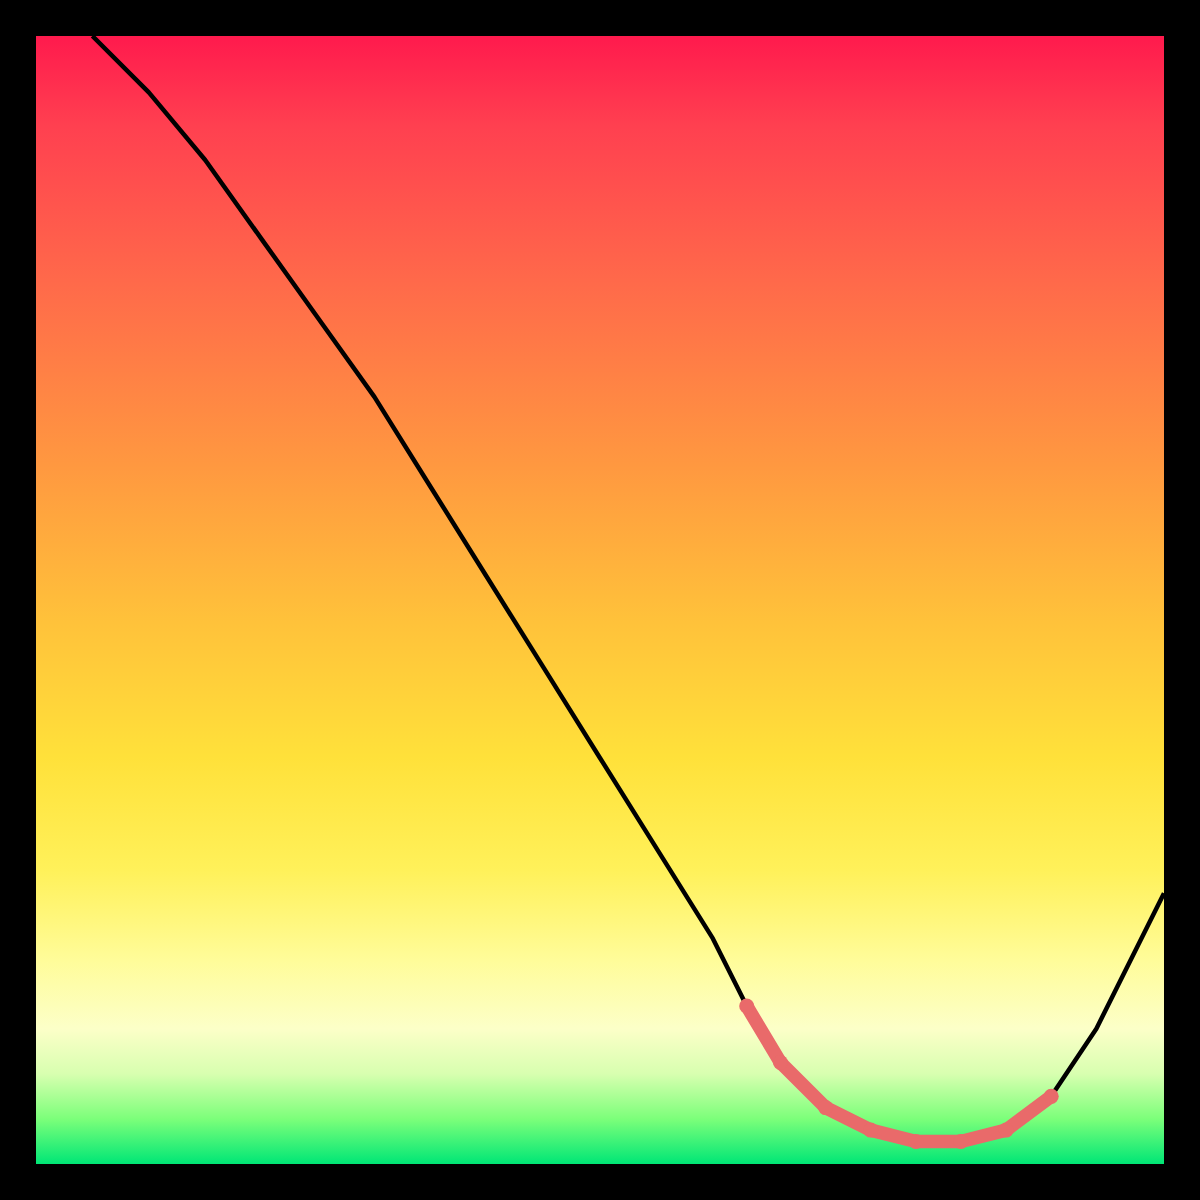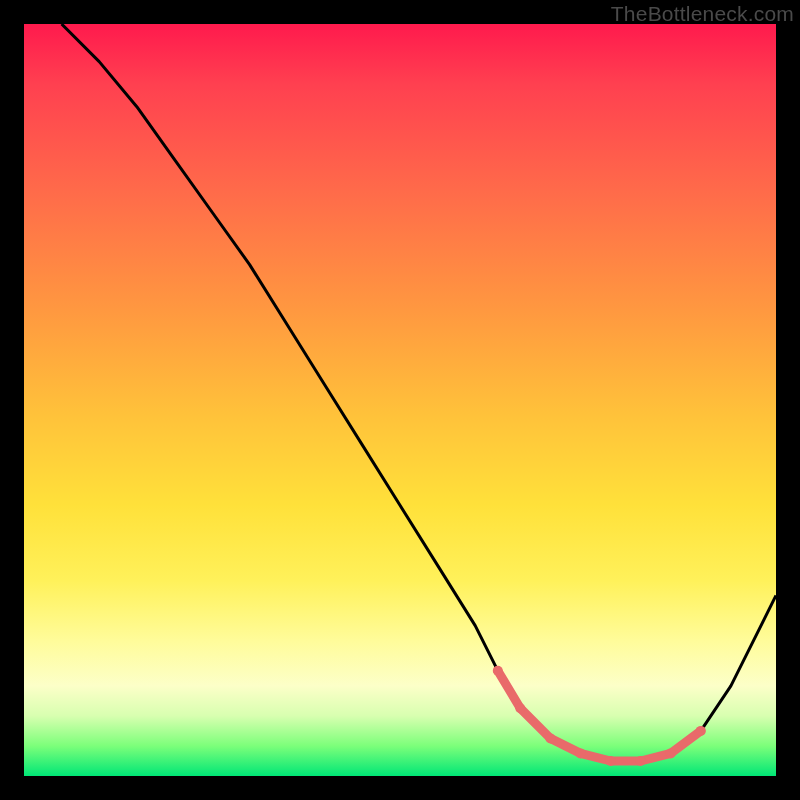--- a/index.html
+++ b/index.html
@@ -57,21 +57,20 @@
     left: 0;
     top: 0;
     width: 752px;
     height: 752px;
   }
 </style>
 </head>
 <body>
 
 <div class="frame">
-  <div class="watermark">TheBottleneck.com</div>
   <div class="plot">
     <svg class="curve" viewBox="0 0 752 752" preserveAspectRatio="none">
       <g id="curve-group">
           <path d="M37.6,0.0 L75.2,37.6 L112.8,82.7 L150.4,135.4 L188.0,188.0 L225.6,240.6 L263.2,300.8 L300.8,361.0 L338.4,421.1 L376.0,481.3 L413.6,541.4 L451.2,601.6 L473.8,646.7 L496.3,684.3 L526.4,714.4 L556.5,729.4 L586.6,737.0 L616.6,737.0 L646.7,729.4 L676.8,706.9 L706.9,661.8 L752.0,571.5 " fill="none" stroke="#000" stroke-width="3" stroke-linejoin="round"></path>
         </g>
       <g id="highlight-group">
           <path d="M473.8,646.7 L496.3,684.3 L526.4,714.4 L556.5,729.4 L586.6,737.0 L616.6,737.0 L646.7,729.4 L676.8,706.9 " fill="none" stroke="#e96a6a" stroke-width="9" stroke-linecap="round" stroke-linejoin="round"></path>
           <circle cx="473.8" cy="646.7" r="5" fill="#e96a6a"></circle>
           <circle cx="496.3" cy="684.3" r="5" fill="#e96a6a"></circle>
           <circle cx="526.4" cy="714.4" r="5" fill="#e96a6a"></circle>

